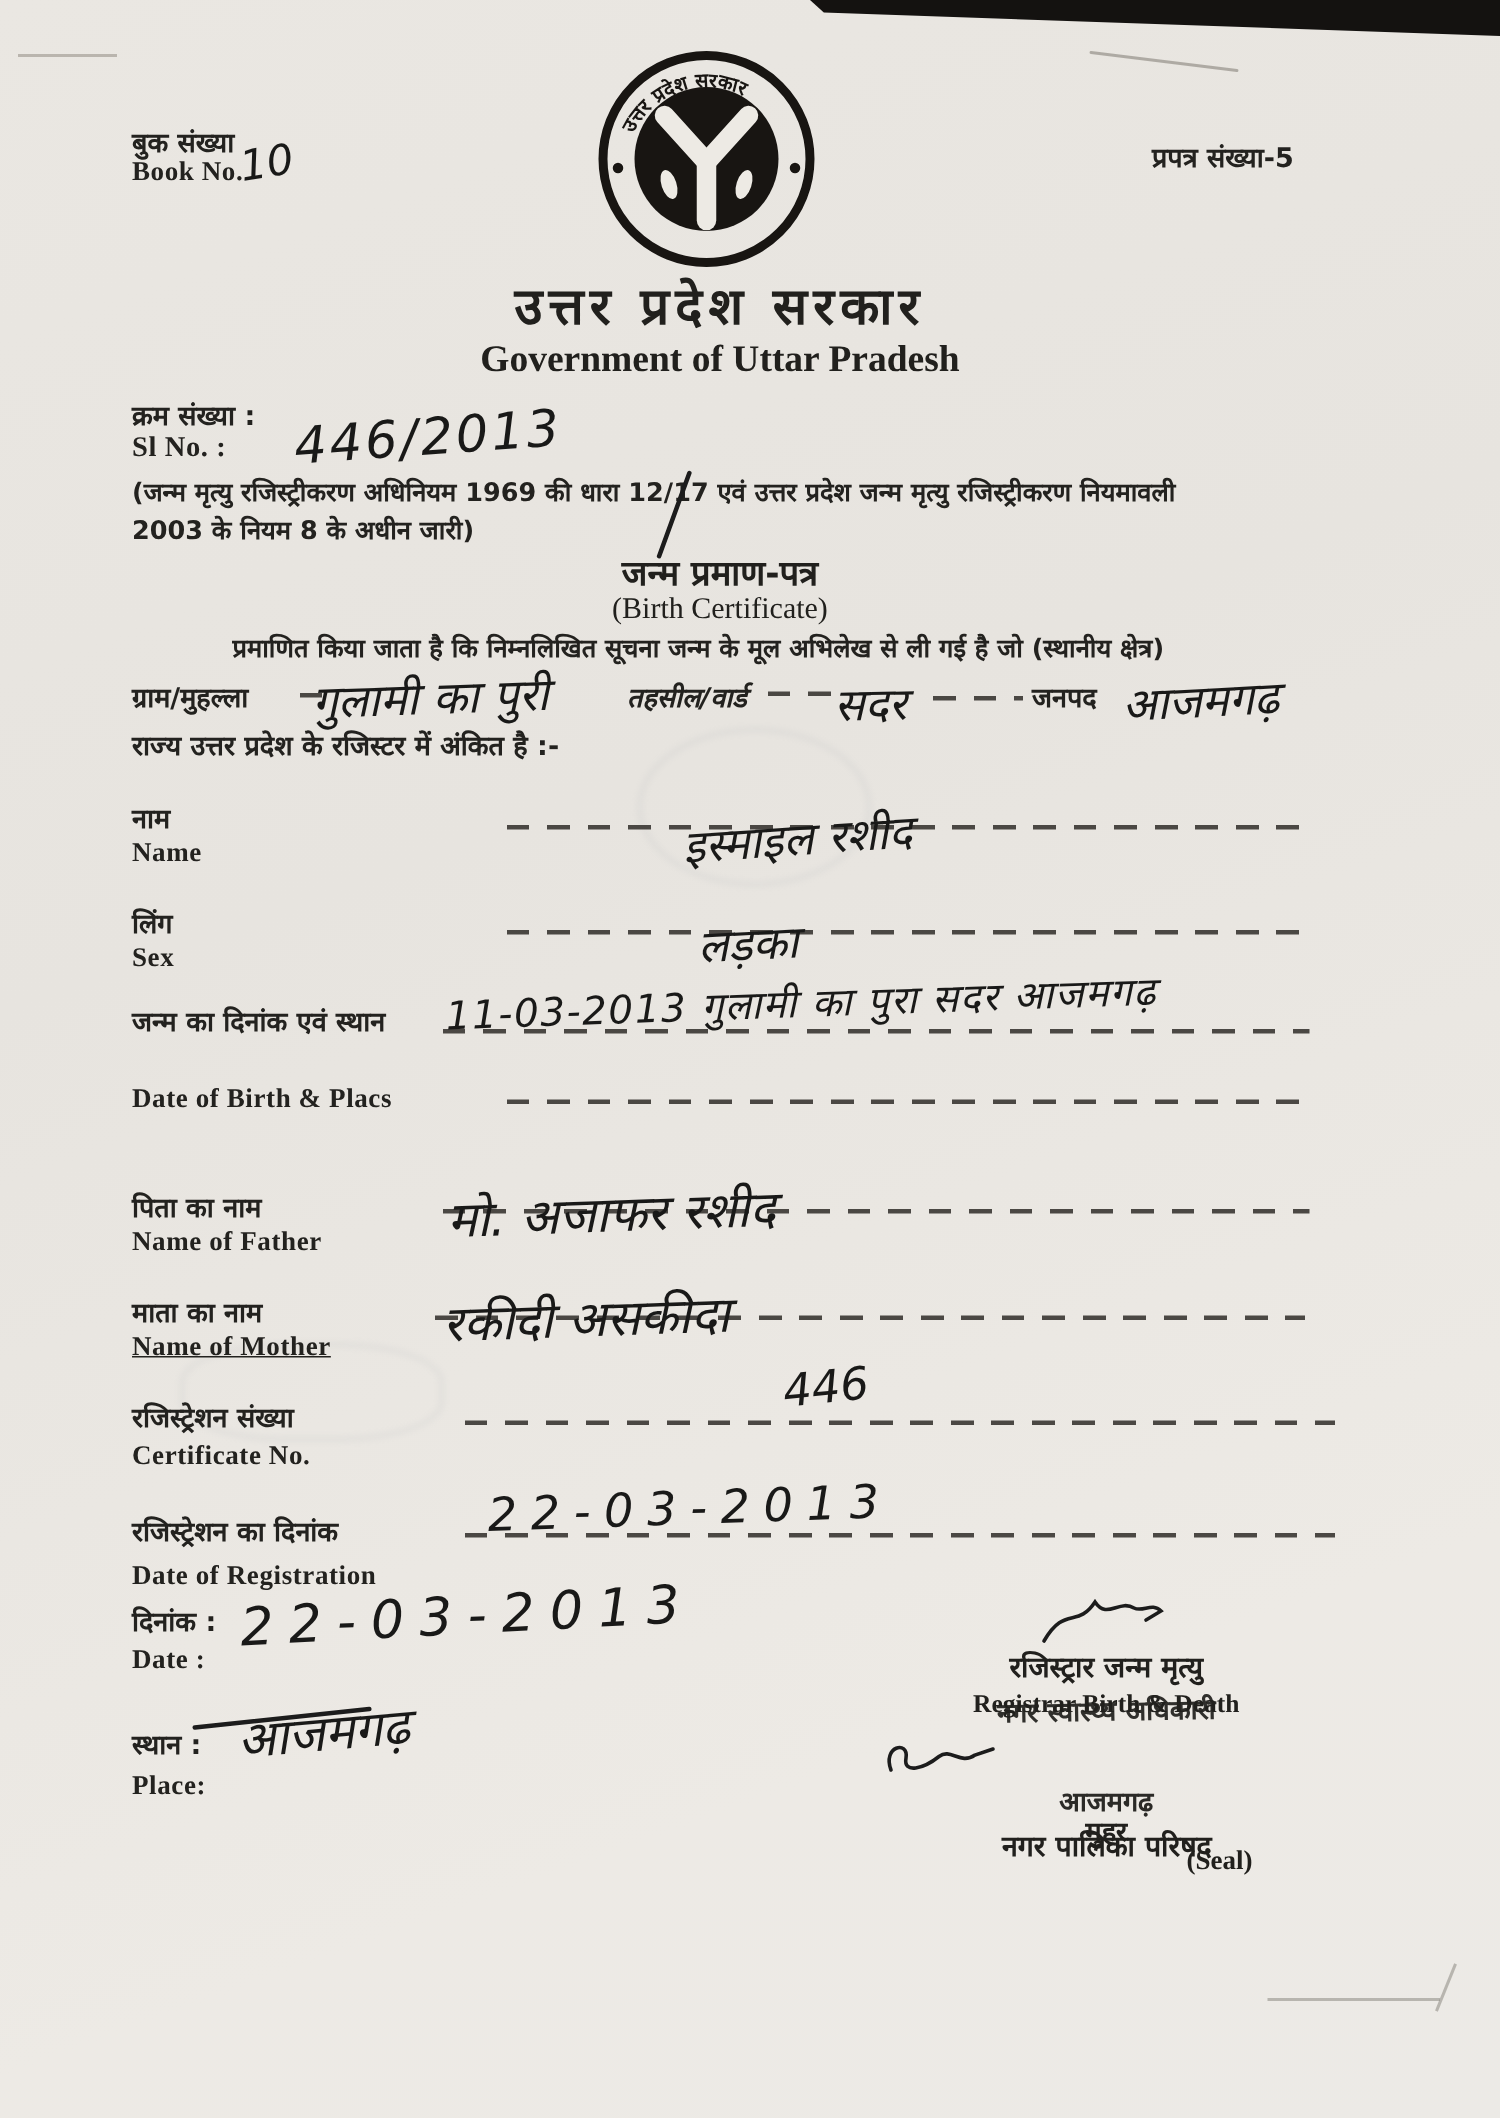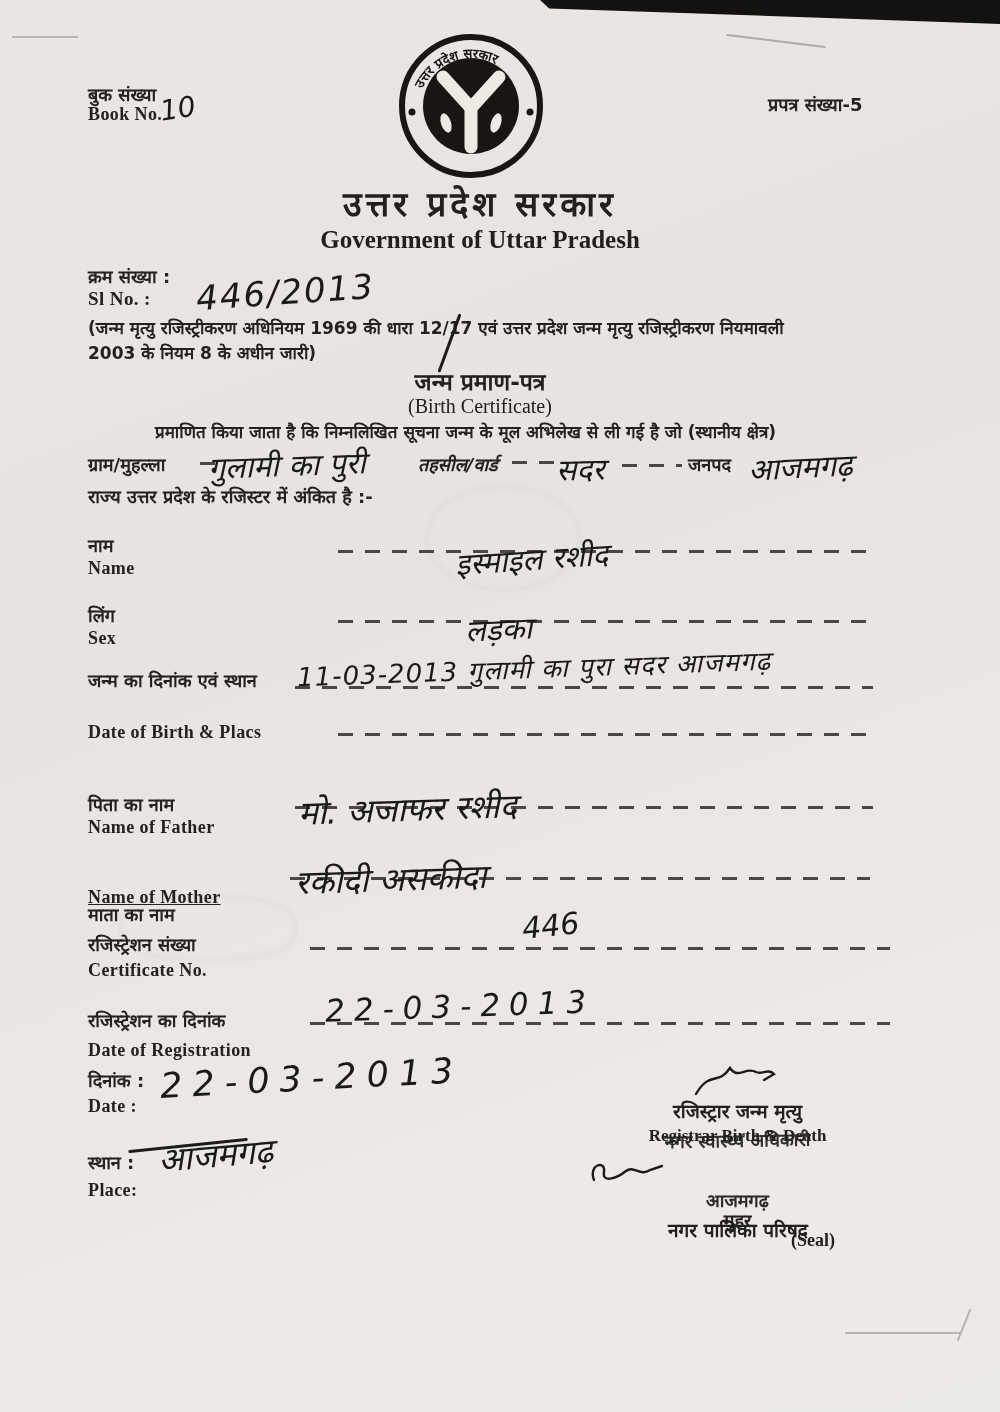--- a/index.html
+++ b/index.html
@@ -94,21 +94,21 @@
 <div class="abs dashline" style="left:295px;top:686px;width:578px;"></div>
 <div class="abs hw" style="left:297px;top:650px;font-size:26px;transform:rotate(-2deg);letter-spacing:1px;">11-03-2013 गुलामी का पुरा सदर आजमगढ़</div>
 <div class="abs en-label" style="left:88px;top:722px;">Date of Birth &amp; Placs</div>
 <div class="abs dashline" style="left:338px;top:733px;width:532px;"></div>
 
 <div class="abs hi-label" style="left:88px;top:792px;">पिता का नाम</div>
 <div class="abs en-label" style="left:88px;top:817px;">Name of Father</div>
 <div class="abs dashline" style="left:295px;top:806px;width:578px;"></div>
 <div class="abs hw" style="left:298px;top:786px;font-size:33px;transform:rotate(-2deg);">मो. अजाफर रशीद</div>
 
-<div class="abs hi-label" style="left:88px;top:862px;margin-top:40px;">माता का नाम</div>
+<div class="abs hi-label" style="left:88px;top:862px;">माता का नाम</div>
 <div class="abs en-label" style="left:88px;top:887px;text-decoration:underline;">Name of Mother</div>
 <div class="abs dashline" style="left:290px;top:877px;width:580px;"></div>
 <div class="abs hw" style="left:295px;top:856px;font-size:33px;transform:rotate(-2deg);">रकीदी असकीदा</div>
 
 <div class="abs hi-label" style="left:88px;top:932px;">रजिस्ट्रेशन संख्या</div>
 <div class="abs en-label" style="left:88px;top:960px;">Certificate No.</div>
 <div class="abs dashline" style="left:310px;top:947px;width:580px;"></div>
 <div class="abs hw" style="left:522px;top:908px;font-size:30px;transform:rotate(-6deg);">446</div>
 
 <div class="abs hi-label" style="left:88px;top:1008px;">रजिस्ट्रेशन का दिनांक</div>

